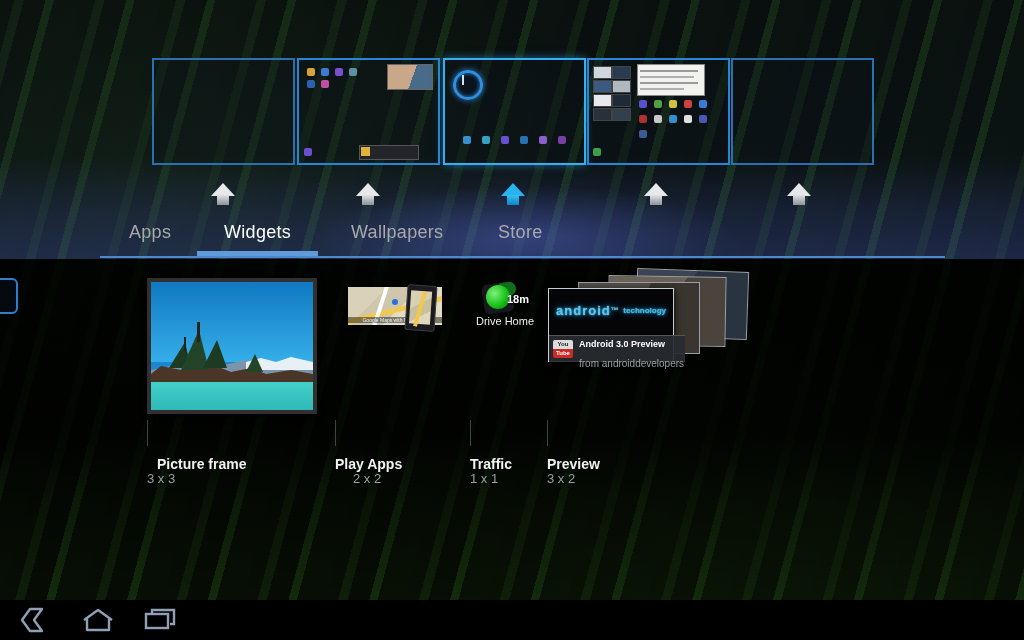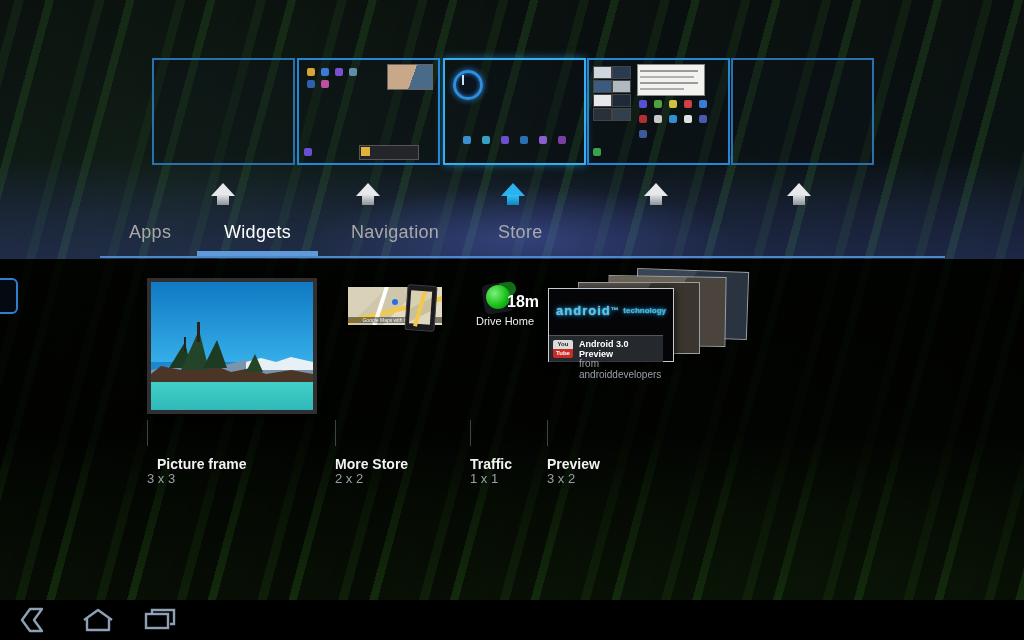--- a/index.html
+++ b/index.html
@@ -57,32 +57,32 @@
   .ps .bag .handle{position:absolute;left:4px;top:0px;width:12px;height:12px;border:3px solid #d0d0d0;border-bottom:none;border-radius:8px 8px 0 0;}
   .ps .bag .tri{position:absolute;left:5px;top:9px;width:0;height:0;border-top:6px solid transparent;border-bottom:6px solid transparent;border-left:10px solid #13b5e8;}
   .ps .bag .tri2{position:absolute;left:5px;top:9px;width:0;height:0;border-top:6px solid transparent;border-bottom:6px solid transparent;border-left:10px solid rgba(240,60,60,0.55);transform:translateX(1px);}
   .ps .t1{position:absolute;left:38px;top:6px;font-size:13px;font-weight:bold;color:#ffffff;}
   .ps .t2{position:absolute;left:38px;top:21px;font-size:11px;color:#cfcfcf;}
   
   .traffic{position:absolute;left:470px;top:280px;width:70px;height:50px;}
   .traffic .casing{position:absolute;left:13px;top:3px;width:30px;height:30px;background:#15181c;border-radius:6px;transform:rotate(-8deg);box-shadow:0 1px 3px rgba(0,0,0,0.8);}
   .traffic .lens{position:absolute;left:16px;top:5px;width:24px;height:24px;border-radius:50%;background:radial-gradient(circle at 35% 35%, #7cf07c, #19c119 55%, #0a7a0a);}
   .traffic .hood{position:absolute;left:30px;top:2px;width:16px;height:14px;background:#0f6e16;border-radius:0 8px 8px 0;transform:rotate(-10deg);}
-  .traffic .badge{position:absolute;left:37px;top:13px;font-size:16px;font-weight:bold;color:#ffffff;text-shadow:0 1px 2px #000;}
+  .traffic .badge{position:absolute;left:37px;top:13px;font-size:11px;font-weight:bold;color:#ffffff;text-shadow:0 1px 2px #000;}
   .traffic .label{position:absolute;left:0px;top:35px;width:70px;text-align:center;font-size:11px;color:#f0f0f0;text-shadow:0 1px 2px #000;}
   
   .yt{position:absolute;left:548px;top:266px;width:170px;height:100px;}
   .yt .card{position:absolute;background:#17191d;border:1px solid #9aa0a8;}
   .yt .c3{left:88px;top:4px;width:110px;height:66px;transform:rotate(2deg);background:linear-gradient(120deg,#3a4452 0 40%,#2a3340 40%);}
   .yt .c2{left:60px;top:10px;width:116px;height:68px;transform:rotate(1deg);background:linear-gradient(120deg,#6b6356 0 50%,#4a443c 50%);}
   .yt .c1{left:30px;top:16px;width:120px;height:70px;background:linear-gradient(120deg,#55504a 0 45%,#3a362f 45%);}
   .yt .front{position:absolute;left:0;top:22px;width:124px;height:72px;background:#050508;border:1px solid #c8cdd4;box-shadow:0 2px 8px rgba(0,0,0,0.9);}
   .yt .atext{position:absolute;left:0;top:14px;width:124px;text-align:center;font-size:13px;font-weight:bold;letter-spacing:1px;color:#59c8f0;text-shadow:0 0 6px #1f9fe0,0 0 2px #7fe0ff;}
   .yt .atext small{font-size:8px;letter-spacing:0;vertical-align:2px;}
-  .yt .bar{position:absolute;left:0;top:46px;width:114px;height:26px;background:rgba(40,44,50,0.92);border-top:1px solid #555;}
+  .yt .bar{position:absolute;left:0;top:46px;width:101px;height:26px;background:rgba(40,44,50,0.92);border-top:1px solid #555;padding-left:35px;}
   .yt .logo{position:absolute;left:4px;top:4px;width:20px;height:18px;font-size:6px;font-weight:bold;line-height:9px;text-align:center;}
   .yt .logo .you{display:block;background:#dcdcdc;color:#222;border-radius:2px 2px 0 0;}
   .yt .logo .tube{display:block;background:#cc2a24;color:#fff;border-radius:0 0 2px 2px;}
   .yt .vt{position:absolute;left:30px;top:3px;font-size:9px;font-weight:bold;color:#ffffff;}
   .yt .vs{position:absolute;left:30px;top:22px;font-size:10px;color:#9aa0a8;}
   
   .sysbar{position:absolute;left:0;top:600px;width:1024px;height:40px;background:#000;}
   .navbtn{position:absolute;top:6px;width:44px;height:28px;cursor:pointer;}
   
   .mi{position:absolute;width:8px;height:8px;border-radius:2px;}
@@ -167,21 +167,21 @@
       <span class="head"></span>
       <span class="stem"></span>
     </div>
   <div class="arrow" style="left:784px">
       <span class="head"></span>
       <span class="stem"></span>
     </div>
 
   <div class="tab" style="left:129px">Apps</div>
   <div class="tab active" style="left:224px">Widgets</div>
-  <div class="tab" style="left:351px">Navigation</div>
+  <div class="tab" style="left:351px">Wallpapers</div>
   <div class="tab" style="left:498px">Store</div>
   <div class="tab-underline"></div>
   <div class="tab-line"></div>
 
   <div class="tray"></div>
   <div class="edge-widget"></div>
 
   <div class="pframe">
     <svg width="162" height="128" viewBox="0 0 162 128">
       <rect x="0" y="0" width="162" height="128" fill="#1a87ce"></rect>
@@ -251,22 +251,22 @@
     </div>
   </div>
 
   <div class="divider" style="left:147px"></div>
   <div class="divider" style="left:335px"></div>
   <div class="divider" style="left:470px"></div>
   <div class="divider" style="left:547px"></div>
 
   <div class="w-name" style="left:157px">Picture frame</div>
   <div class="w-size" style="left:147px">3 x 3</div>
-  <div class="w-name" style="left:335px">More Store</div>
-  <div class="w-size" style="left:335px">2 x 2</div>
+  <div class="w-name" style="left:335px">Play Apps</div>
+  <div class="w-size" style="left:353px">2 x 2</div>
   <div class="w-name" style="left:470px">Traffic</div>
   <div class="w-size" style="left:470px">1 x 1</div>
   <div class="w-name" style="left:547px">Preview</div>
   <div class="w-size" style="left:547px">3 x 2</div>
 
   <div class="sysbar">
     <div class="navbtn" style="left:14px">
       <svg width="44" height="28" viewBox="0 0 44 28">
         <path d="M16 3 L8 14 L16 25 M28 3 L20 14 L28 25 L16 25 L8 14 L16 3 Z" fill="none" stroke="#9fb0c8" stroke-width="2.4" stroke-linejoin="round" opacity="0.9"></path>
       </svg>

